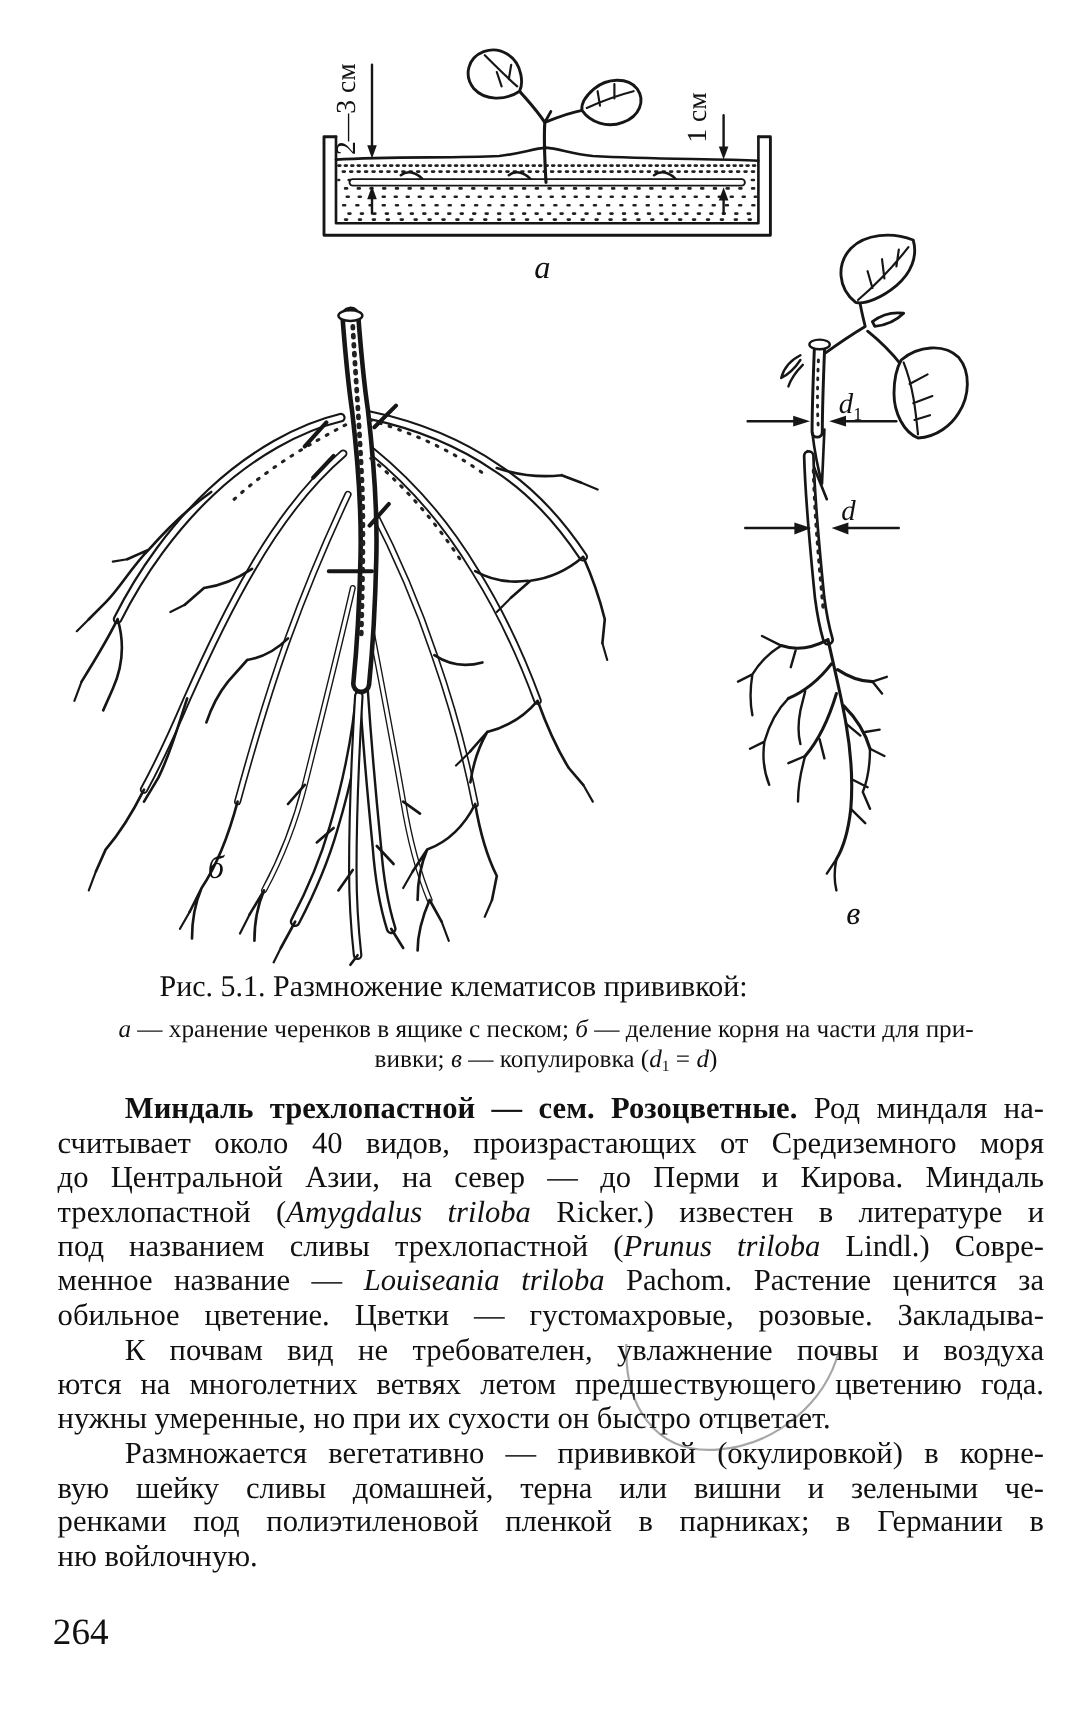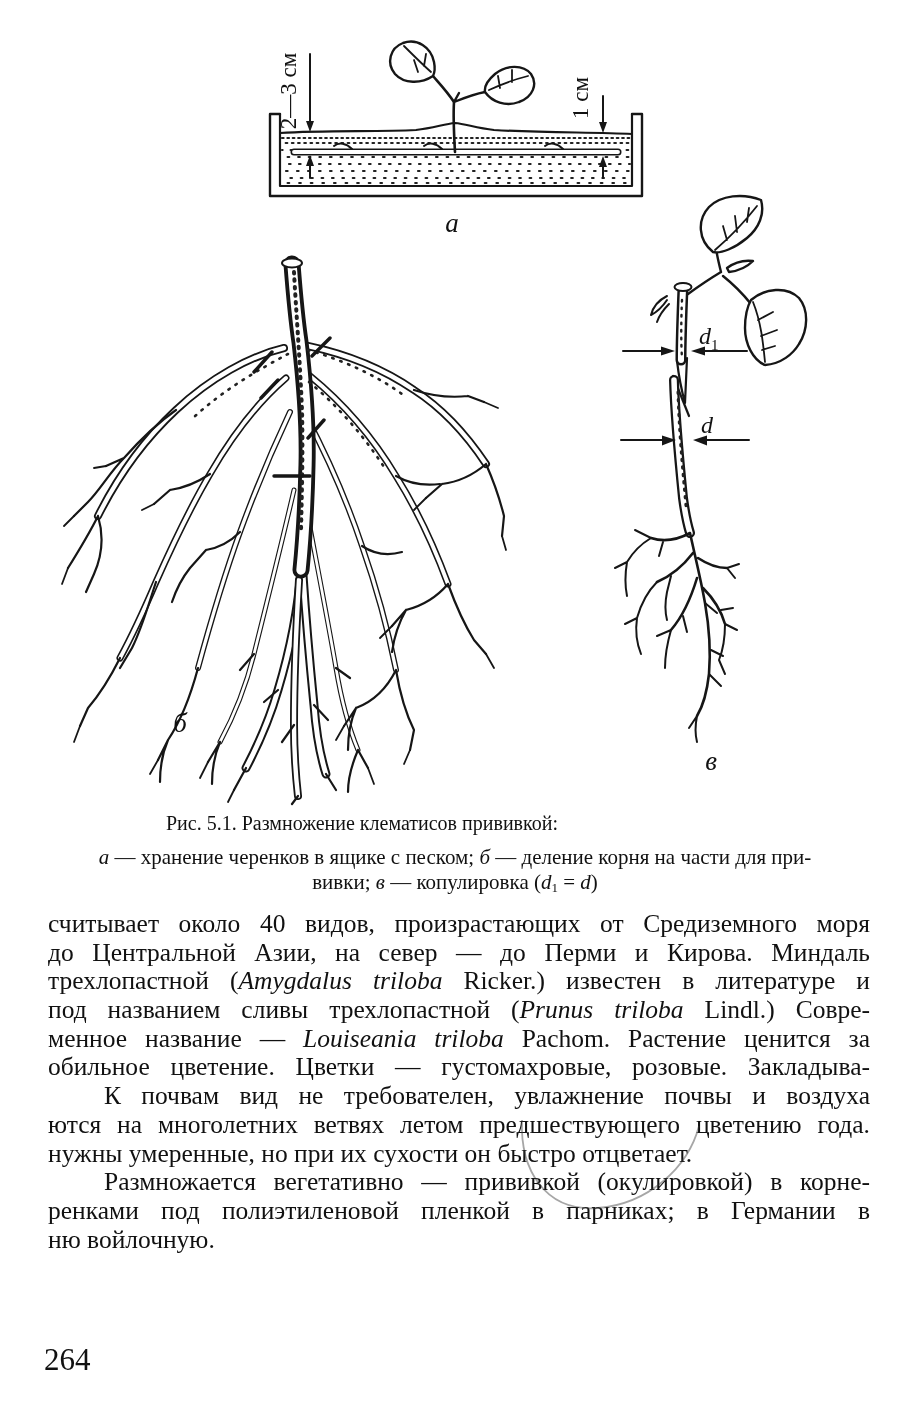--- a/index.html
+++ b/index.html
@@ -14,22 +14,22 @@
   .ah{fill:#161616;stroke:none;}
   .leaf{fill:#ffffff;stroke:#161616;stroke-width:2.4;stroke-linejoin:round;}
   .cap-ellipse{fill:#ffffff;stroke:#161616;stroke-width:2;}
   svg text{font-family:"Liberation Serif","DejaVu Serif",serif;fill:#111;}
   .plabel{font-style:italic;font-size:27px;}
   .meas{font-size:23px;}
   .dtext{font-size:24px;}
   .iti{font-style:italic;}
   .subtx{font-size:15px;}
   
-  .cap-title{position:absolute;left:0;top:808px;width:724px;text-align:center;
-             font-size:20px;line-height:30px;}
+  .cap-title{position:absolute;left:16px;top:808px;width:724px;text-align:center;
+             font-size:25px;line-height:30px;}
   .cap-lines{position:absolute;left:0;top:845px;width:910px;text-align:center;
              font-size:21px;line-height:24.5px;}
   .capline{text-align:center;}
   
   .body-lines{position:absolute;left:48px;top:910px;width:822px;font-size:25.5px;}
   .bline{height:28.7px;line-height:28.7px;white-space:normal;}
   .bline.just{text-align:justify;text-align-last:justify;}
   .bline.ind{text-indent:56px;}
   .seg-n{font-style:normal;}
   .seg-b{font-weight:700;}
@@ -188,30 +188,32 @@
     <text class="plabel" x="116" y="582" text-anchor="middle">в</text>
   </svg>
 
   <div class="cap-title">Рис. 5.1. Размножение клематисов прививкой:</div>
   <div id="cap-lines" class="cap-lines">
       <div class="capline"><span class="seg-i">а</span><span class="seg-n"> — хранение черенков в ящике с песком; </span><span class="seg-i">б</span><span class="seg-n"> — деление корня на части для при-</span></div>
       <div class="capline"><span class="seg-n">вивки; </span><span class="seg-i">в</span><span class="seg-n"> — копулировка (</span><span class="seg-i">d</span><span class="seg-s">1</span><span class="seg-n"> = </span><span class="seg-i">d</span><span class="seg-n">)</span></div>
     </div>
 
   <div id="body-lines" class="body-lines">
+      <div class="bline ind just"><span class="seg-b">Миндаль трехлопастной — сем. Розоцветные.</span><span class="seg-n"> Род миндаля на-</span></div>
       <div class="bline just"><span class="seg-n">считывает около 40 видов, произрастающих от Средиземного моря</span></div>
       <div class="bline just"><span class="seg-n">до Центральной Азии, на север — до Перми и Кирова. Миндаль</span></div>
       <div class="bline just"><span class="seg-n">трехлопастной (</span><span class="seg-i">Amygdalus triloba</span><span class="seg-n"> Ricker.) известен в литературе и</span></div>
       <div class="bline just"><span class="seg-n">под названием сливы трехлопастной (</span><span class="seg-i">Prunus triloba</span><span class="seg-n"> Lindl.) Совре-</span></div>
       <div class="bline just"><span class="seg-n">менное название — </span><span class="seg-i">Louiseania triloba</span><span class="seg-n"> Pachom. Растение ценится за</span></div>
       <div class="bline just"><span class="seg-n">обильное цветение. Цветки — густомахровые, розовые. Закладыва-</span></div>
       <div class="bline ind just"><span class="seg-n">К почвам вид не требователен, увлажнение почвы и воздуха</span></div>
       <div class="bline just"><span class="seg-n">ются на многолетних ветвях летом предшествующего цветению года.</span></div>
       <div class="bline"><span class="seg-n">нужны умеренные, но при их сухости он быстро отцветает.</span></div>
       <div class="bline ind just"><span class="seg-n">Размножается вегетативно — прививкой (окулировкой) в корне-</span></div>
+      <div class="bline just"><span class="seg-n">вую шейку сливы домашней, терна или вишни и зелеными че-</span></div>
       <div class="bline just"><span class="seg-n">ренками под полиэтиленовой пленкой в парниках; в Германии в</span></div>
       <div class="bline"><span class="seg-n">ню войлочную.</span></div>
     </div>
 
   <div class="pagenum">264</div>
 
   <svg class="artifact" width="910" height="1425" viewBox="0 0 910 1425">
     <path d="M522,1120 C520,1170 545,1212 598,1208 C648,1204 688,1168 699,1126" fill="none" stroke="#3a3a3a" stroke-width="1.8" opacity="0.45"></path>
   </svg>
 

